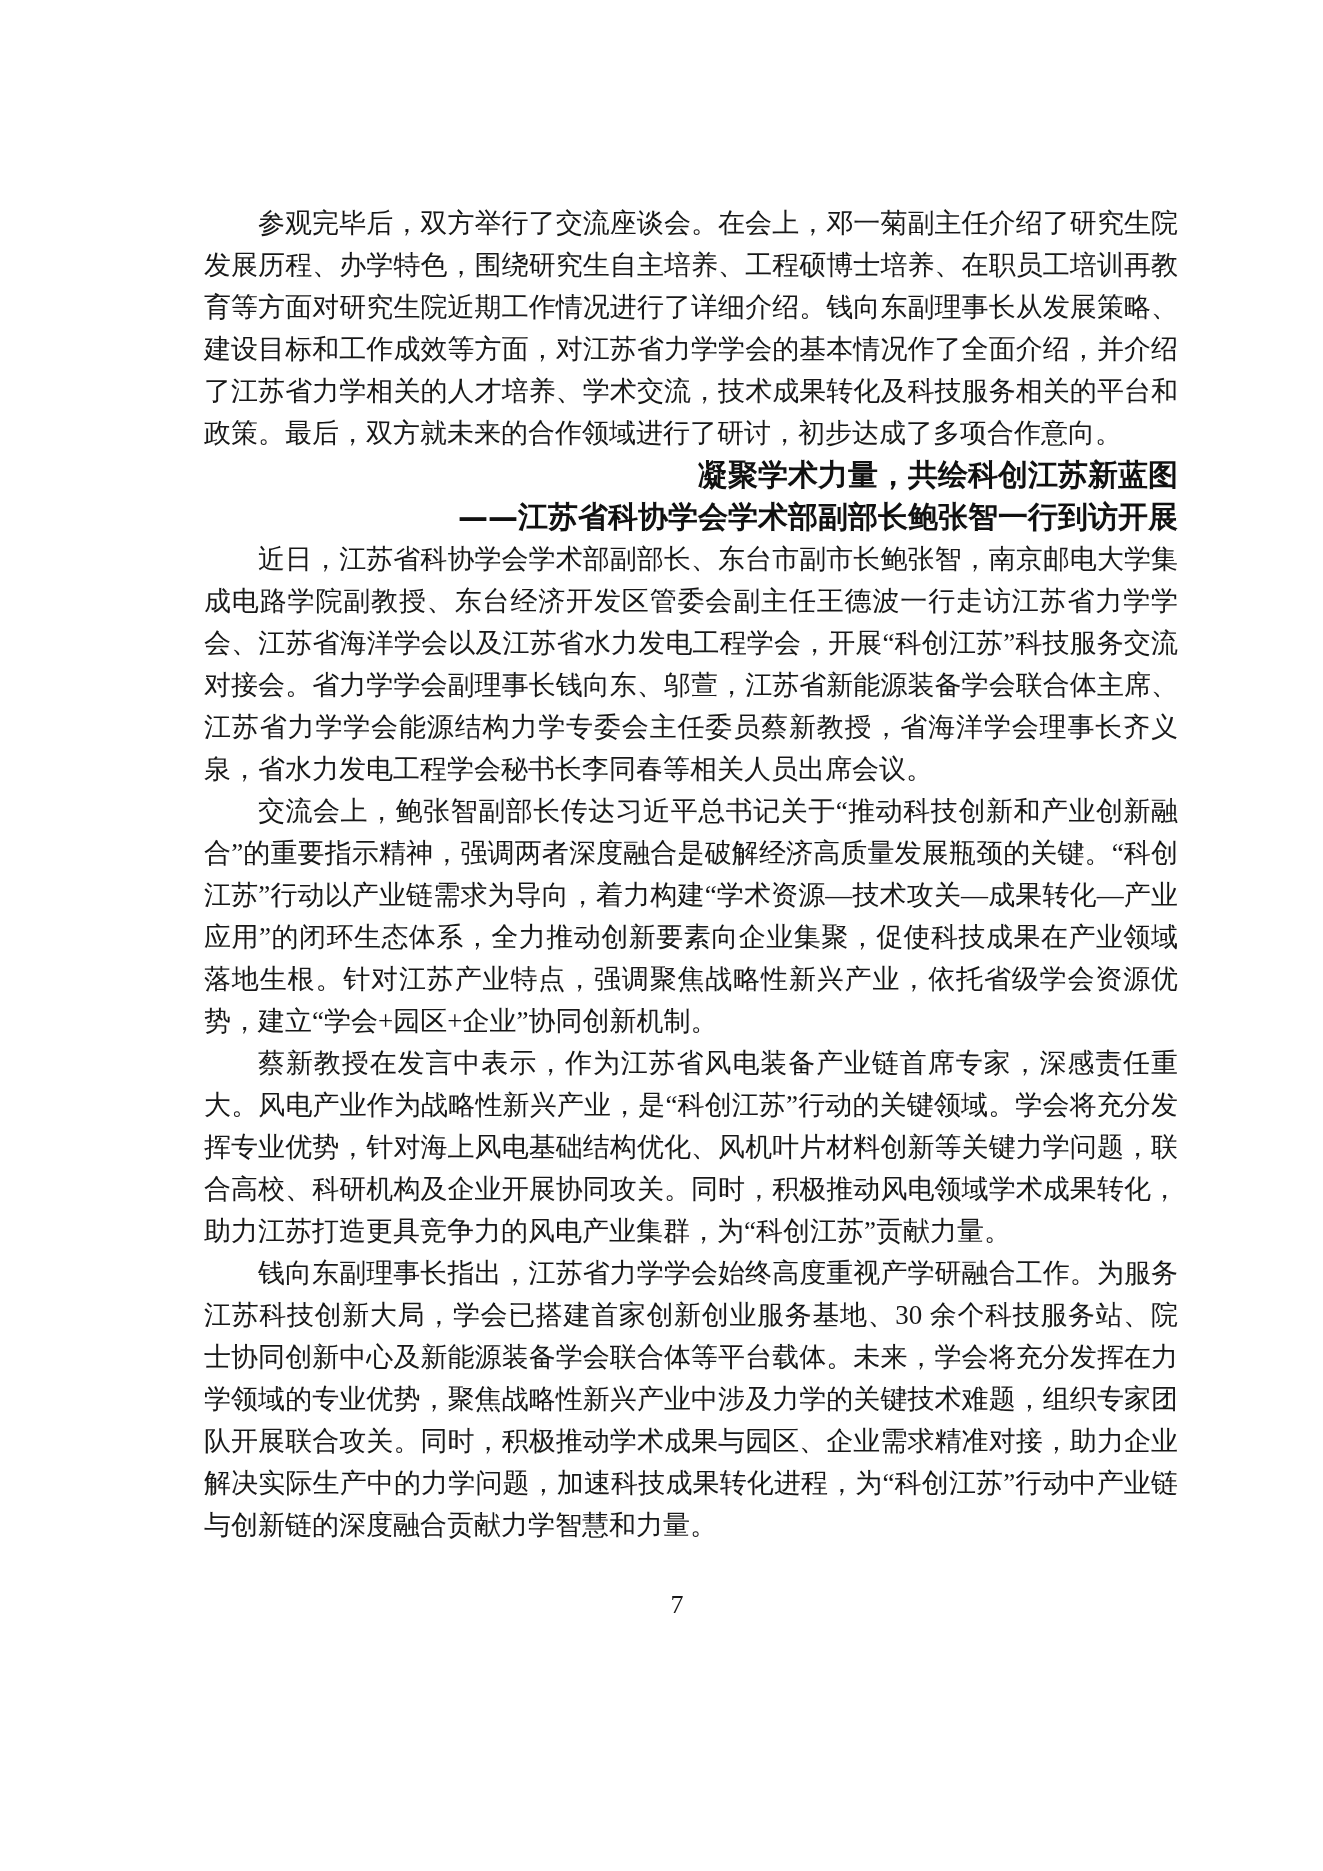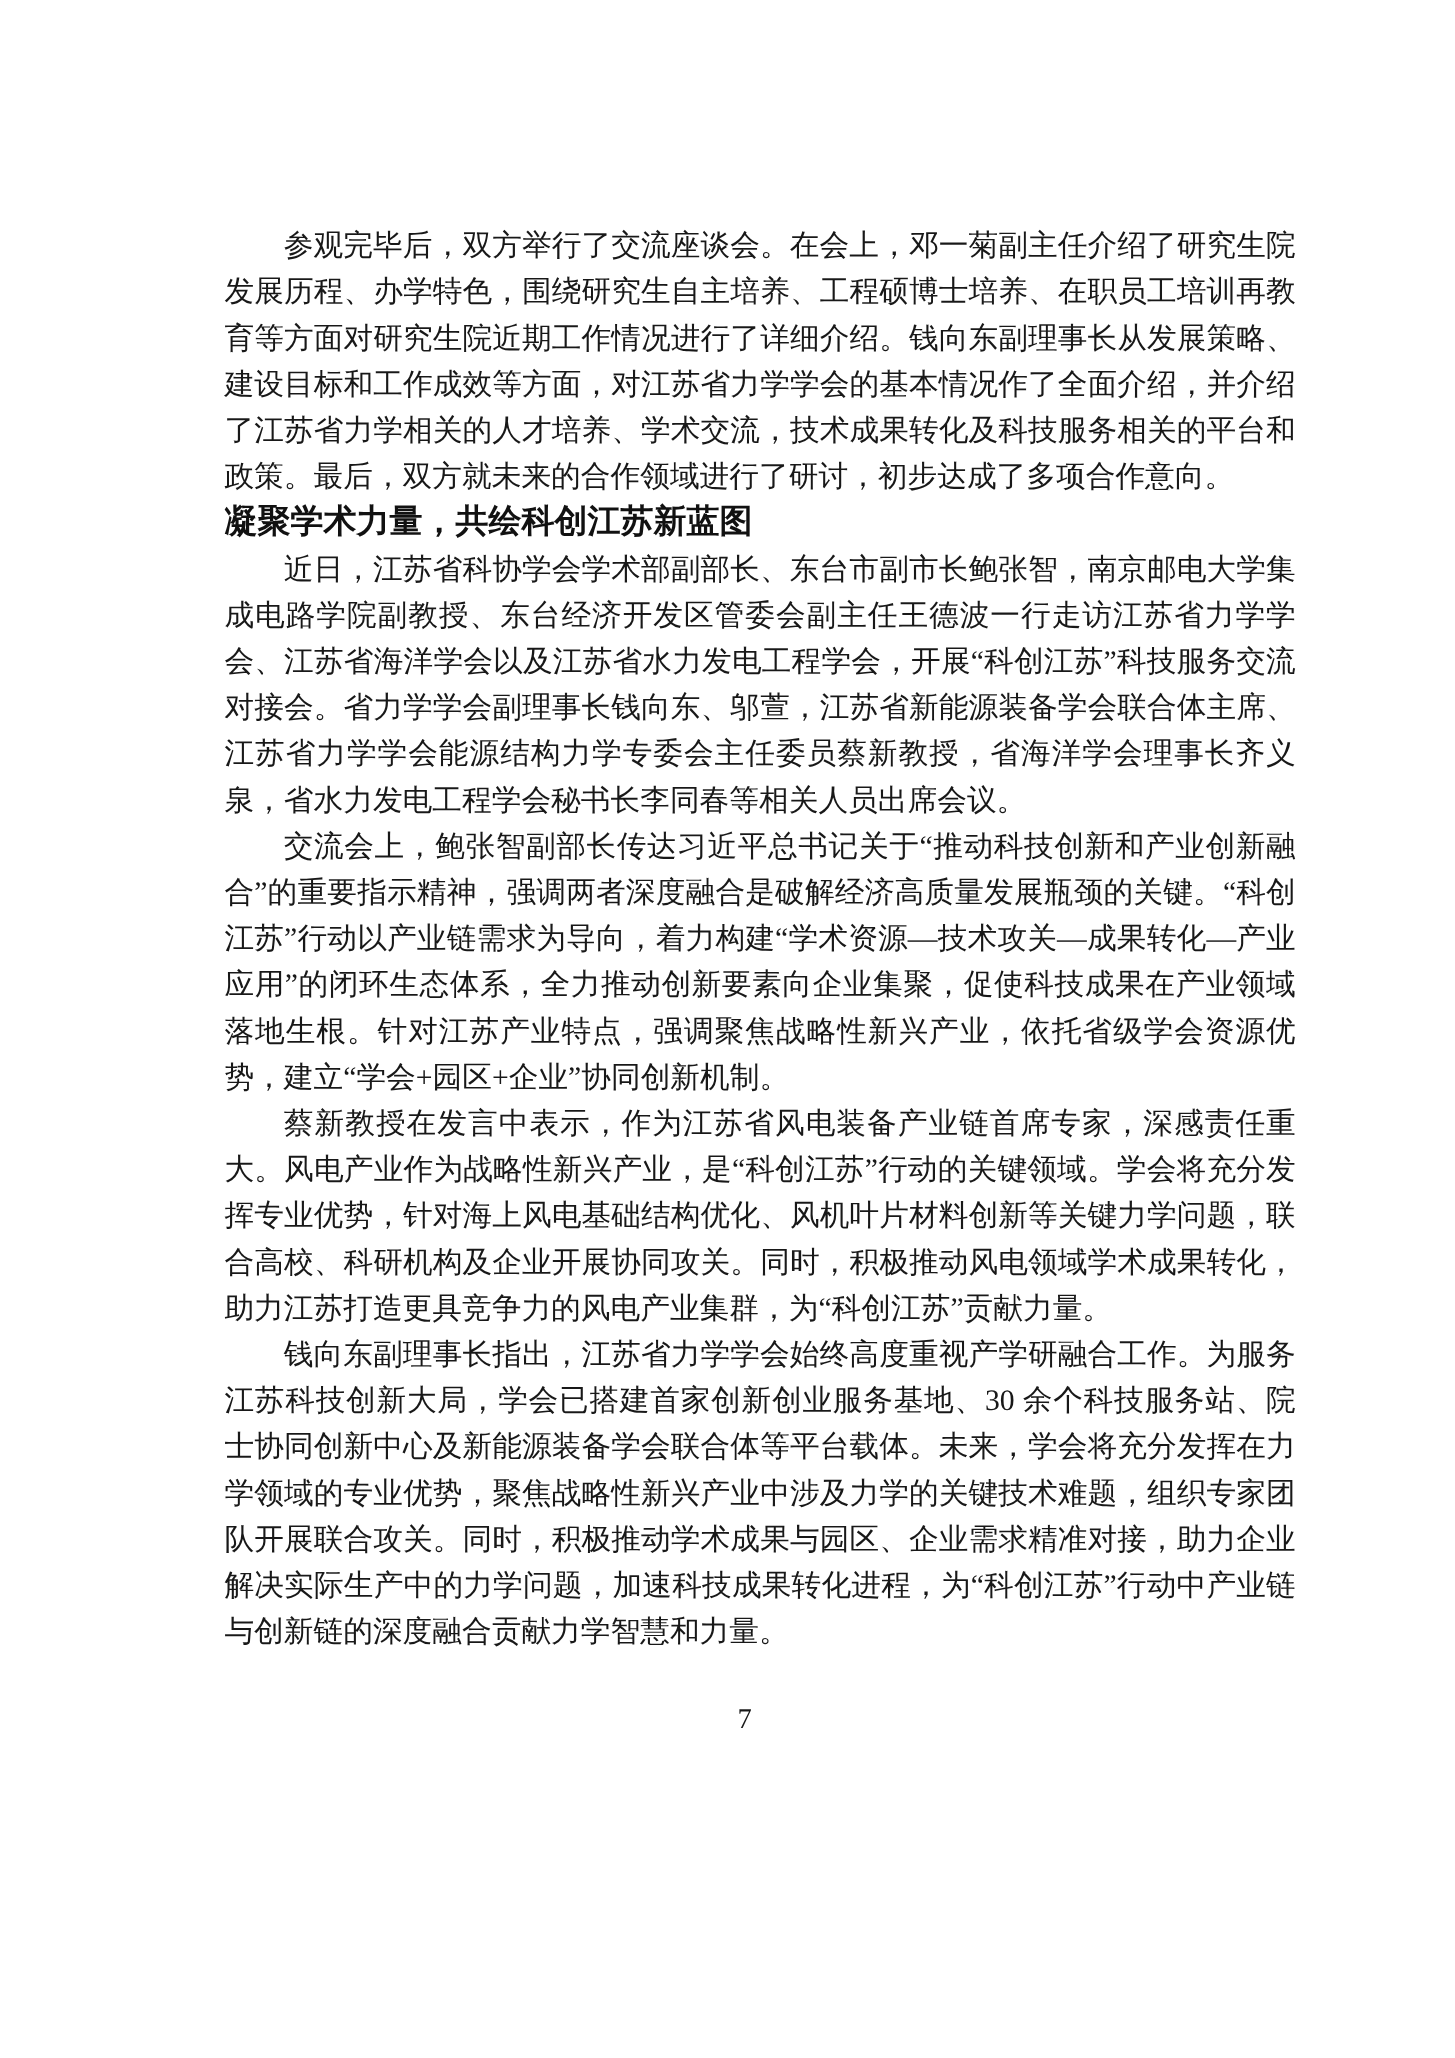--- a/index.html
+++ b/index.html
@@ -23,21 +23,21 @@
   }
   .body-para {
     margin: 0;
     text-indent: 2em;
     text-align: justify;
     text-justify: inter-ideograph;
     word-break: break-all;
   }
   .heading-line {
     margin: 0;
-    text-align: left;
+    text-align: right;
     font-family: "DejaVu Sans", "Liberation Sans", sans-serif;
     font-weight: 700;
     font-size: 30px;
     line-height: 42px;
     color: #111111;
   }
   .page-footer {
     margin-top: 42px;
     text-align: center;
     position: relative;
@@ -50,20 +50,21 @@
 </head>
 <body>
 
 <div class="page">
 
   <p class="body-para">参观完毕后，双方举行了交流座谈会。在会上，邓一菊副主任介绍了研究生院发展历程、办学特色，围绕研究生自主培养、工程硕博士培养、在职员工培训再教育等方面对研究生院近期工作情况进行了详细介绍。钱向东副理事长从发展策略、建设目标和工作成效等方面，对江苏省力学学会的基本情况作了全面介绍，并介绍了江苏省力学相关的人才培养、学术交流，技术成果转化及科技服务相关的平台和政策。最后，双方就未来的合作领域进行了研讨，初步达成了多项合作意向。</p>
 
 
   <h2 class="heading-line">凝聚学术力量，共绘科创江苏新蓝图</h2>
 
+  <h2 class="heading-line">——江苏省科协学会学术部副部长鲍张智一行到访开展</h2>
 
 
   <p class="body-para">近日，江苏省科协学会学术部副部长、东台市副市长鲍张智，南京邮电大学集成电路学院副教授、东台经济开发区管委会副主任王德波一行走访江苏省力学学会、江苏省海洋学会以及江苏省水力发电工程学会，开展“科创江苏”科技服务交流对接会。省力学学会副理事长钱向东、邬萱，江苏省新能源装备学会联合体主席、江苏省力学学会能源结构力学专委会主任委员蔡新教授，省海洋学会理事长齐义泉，省水力发电工程学会秘书长李同春等相关人员出席会议。</p>
 
   <p class="body-para">交流会上，鲍张智副部长传达习近平总书记关于“推动科技创新和产业创新融合”的重要指示精神，强调两者深度融合是破解经济高质量发展瓶颈的关键。“科创江苏”行动以产业链需求为导向，着力构建“学术资源—技术攻关—成果转化—产业应用”的闭环生态体系，全力推动创新要素向企业集聚，促使科技成果在产业领域落地生根。针对江苏产业特点，强调聚焦战略性新兴产业，依托省级学会资源优势，建立“学会+园区+企业”协同创新机制。</p>
 
   <p class="body-para">蔡新教授在发言中表示，作为江苏省风电装备产业链首席专家，深感责任重大。风电产业作为战略性新兴产业，是“科创江苏”行动的关键领域。学会将充分发挥专业优势，针对海上风电基础结构优化、风机叶片材料创新等关键力学问题，联合高校、科研机构及企业开展协同攻关。同时，积极推动风电领域学术成果转化，助力江苏打造更具竞争力的风电产业集群，为“科创江苏”贡献力量。</p>
 
   <p class="body-para">钱向东副理事长指出，江苏省力学学会始终高度重视产学研融合工作。为服务江苏科技创新大局，学会已搭建首家创新创业服务基地、30 余个科技服务站、院士协同创新中心及新能源装备学会联合体等平台载体。未来，学会将充分发挥在力学领域的专业优势，聚焦战略性新兴产业中涉及力学的关键技术难题，组织专家团队开展联合攻关。同时，积极推动学术成果与园区、企业需求精准对接，助力企业解决实际生产中的力学问题，加速科技成果转化进程，为“科创江苏”行动中产业链与创新链的深度融合贡献力学智慧和力量。</p>
 

